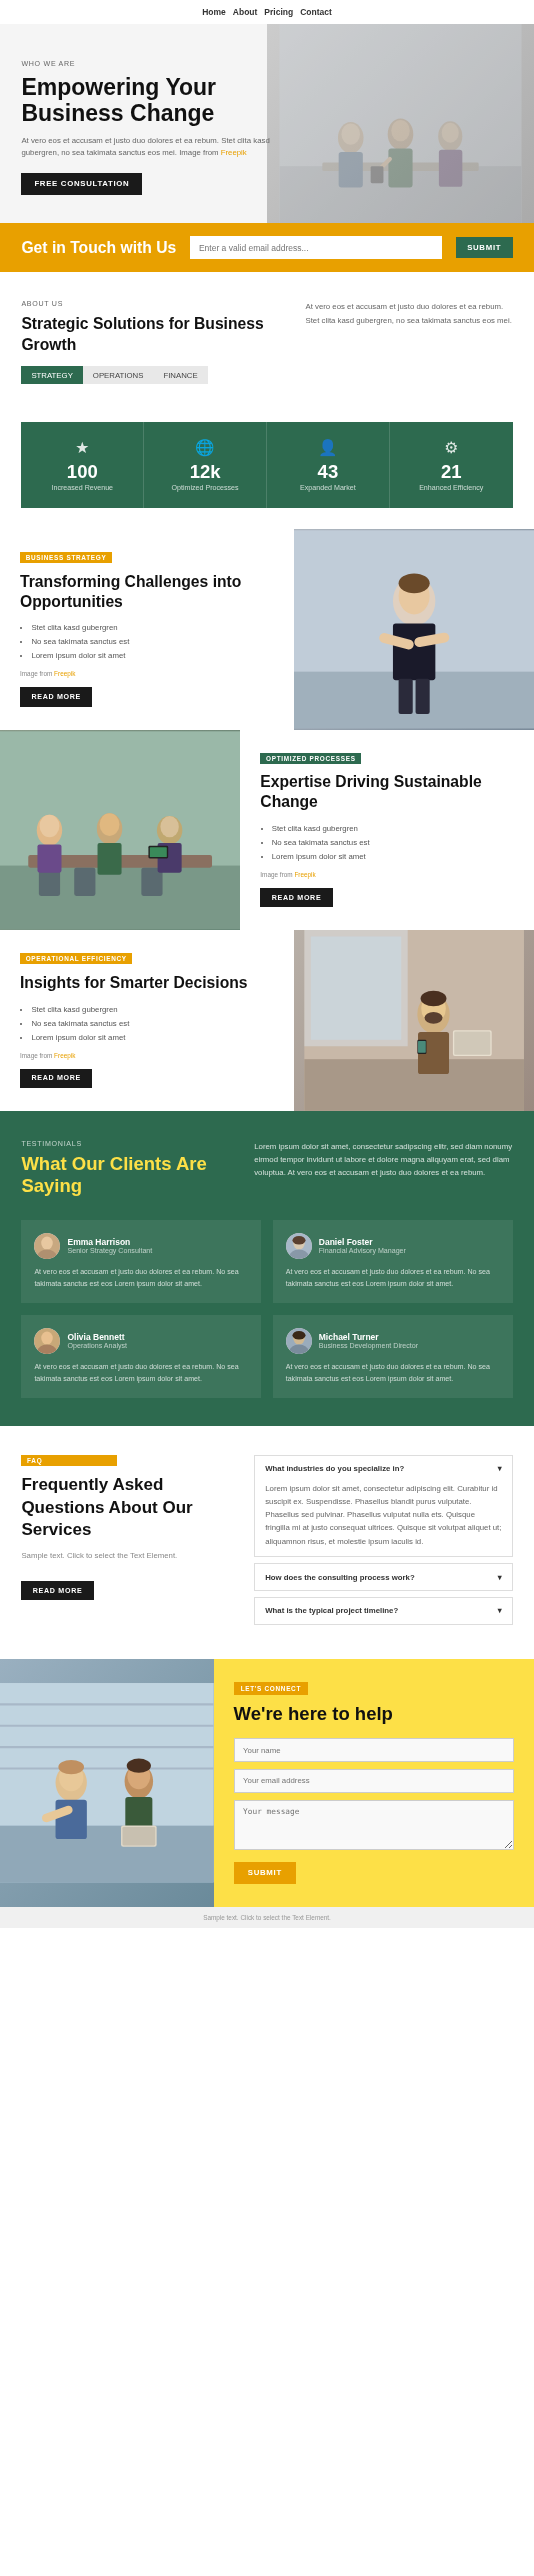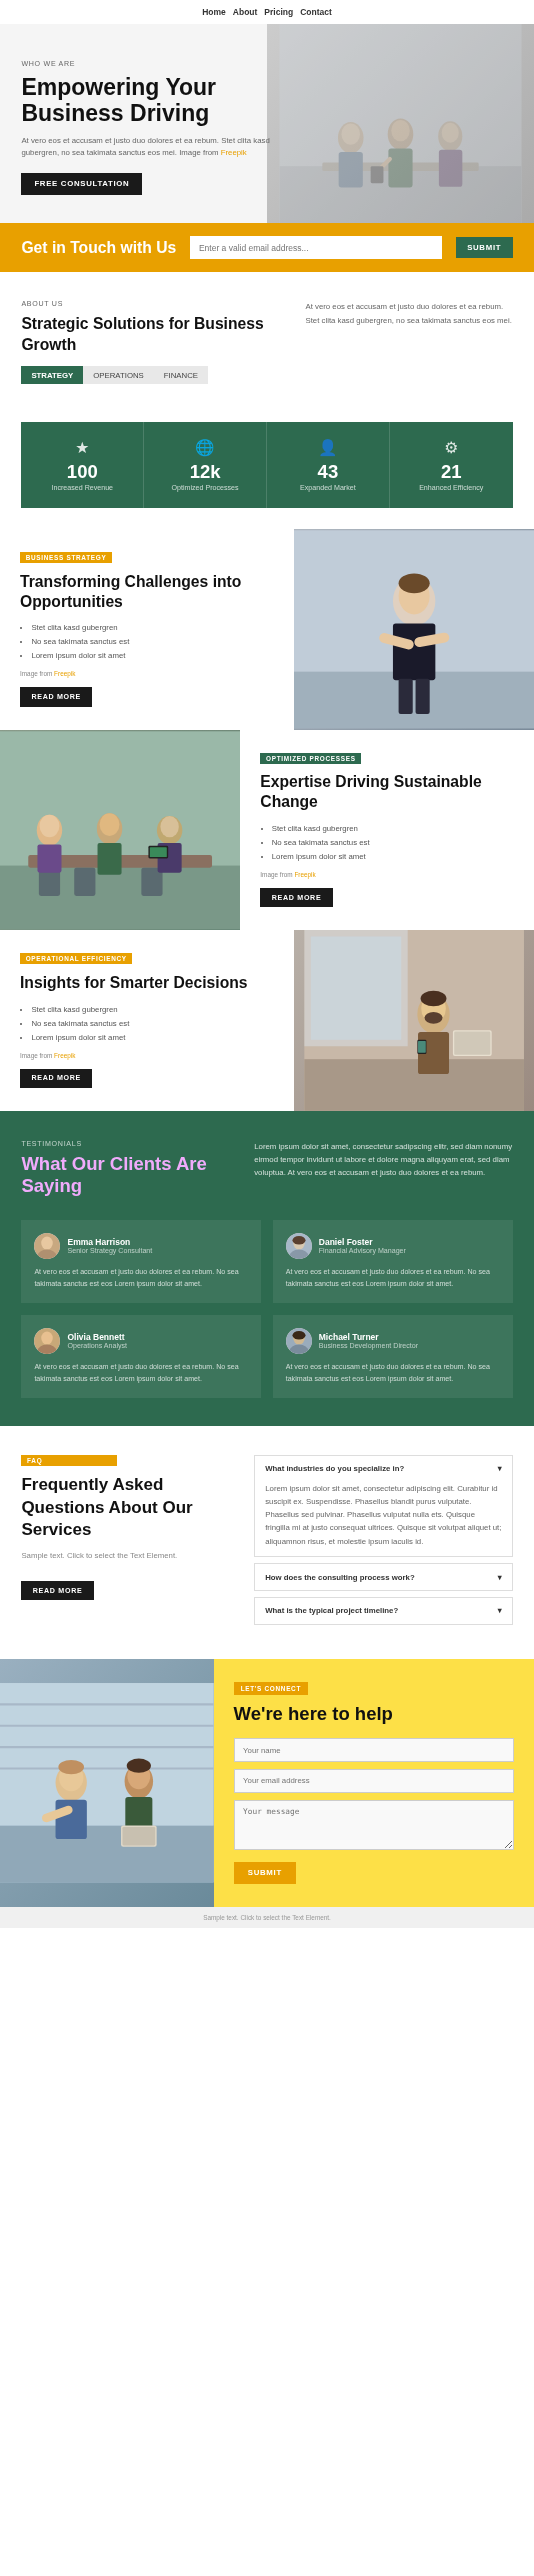--- a/index.html
+++ b/index.html
@@ -27,21 +27,21 @@
     .btn-green { background: #2d6a4f; color: #fff; padding: 6.4px 11.4px; border: none; font-size: 7.8px; cursor: pointer; font-weight: bold; letter-spacing: 0.7px; white-space: nowrap; }
 
     
     .about-section { padding: 28.5px 21.4px; display: flex; gap: 31px; }
     .about-left { width: 55%; }
     .about-right { width: 45%; }
     .section-tag { font-size: 7.1px; color: #666; text-transform: uppercase; letter-spacing: 0.7px; margin-bottom: 5.7px; }
     .about-left h2 { font-size: 15.7px; font-weight: 900; line-height: 1.3; color: #111; margin-bottom: 11.4px; }
     .tabs { display: flex; gap: 0; margin-bottom: 10px; }
     .tab { padding: 4.3px 10px; font-size: 7.8px; background: #e8e8e8; cursor: pointer; color: #444; border: none; }
-    .tab.active { background: #2d6a4f; color: #fff; font-weight: bold; }
+    .tab.active { background: #2d6a4f; color: #fff; }
     .about-right p { font-size: 7.8px; color: #666; line-height: 1.7; }
 
     
     .stats-grid { display: grid; grid-template-columns: repeat(4, 1fr); background: #2d6a4f; margin: 0 21.4px 21.4px; }
     .stat-item { padding: 15.7px 10px; text-align: center; color: #fff; border-right: 0.7px solid rgba(255,255,255,0.15); }
     .stat-item:last-child { border-right: none; }
     .stat-icon { font-size: 15.7px; margin-bottom: 5.7px; opacity: 0.85; }
     .stat-number { font-size: 18.5px; font-weight: 900; line-height: 1; }
     .stat-label { font-size: 7.1px; color: rgba(255,255,255,0.75); margin-top: 2.8px; }
 
@@ -58,21 +58,21 @@
     .feature-content h2 { font-size: 15.7px; font-weight: 900; line-height: 1.25; color: #111; margin-bottom: 10px; }
     .feature-content ul { padding-left: 11.4px; margin-bottom: 7.1px; }
     .feature-content ul li { font-size: 7.8px; color: #555; line-height: 1.8; }
     .feature-img-credit { font-size: 6.4px; color: #888; margin-bottom: 10px; }
     .feature-img-credit span { color: #e8a000; }
     .btn-outline { background: #1a1a1a; color: #fff; padding: 5.7px 11.4px; border: none; font-size: 7.1px; cursor: pointer; font-weight: bold; letter-spacing: 0.7px; }
 
     
     .testimonials { background: #2d6a4f; padding: 28.5px 21.4px; }
     .testimonials .section-tag { color: rgba(255,255,255,0.7); }
-    .testimonials h2 { font-size: 18.5px; font-weight: 900; color: #f0abfc; margin-bottom: 5.7px; }
+    .testimonials h2 { font-size: 18.5px; font-weight: 900; color: #fde047; margin-bottom: 5.7px; }
     .testimonials-intro { display: flex; gap: 21.4px; margin-bottom: 17px; }
     .testimonials-intro-left { width: 45%; }
     .testimonials-intro-right { width: 55%; }
     .testimonials-intro-right p { font-size: 7.8px; color: rgba(255,255,255,0.8); line-height: 1.7; }
     .testimonial-grid { display: grid; grid-template-columns: 1fr 1fr; gap: 11.4px; }
     .testimonial-card { background: rgba(255,255,255,0.08); padding: 13px; }
     .testimonial-author { display: flex; align-items: center; gap: 7.1px; margin-bottom: 7.1px; }
     .avatar { width: 26px; height: 26px; border-radius: 50%; background: #ccc; overflow: hidden; display: flex; align-items: center; justify-content: center; flex-shrink: 0; }
     .author-info h4 { font-size: 8.5px; font-weight: 900; color: #fff; }
     .author-info p { font-size: 7.1px; color: rgba(255,255,255,0.65); }
@@ -112,21 +112,21 @@
 <nav>
   <a>Home</a>
   <a>About</a>
   <a>Pricing</a>
   <a>Contact</a>
 </nav>
 
 <section class="hero" style="min-height:199px;">
   <div class="hero-content">
     <div class="hero-tag">WHO WE ARE</div>
-    <h1>Empowering Your Business Driving</h1>
+    <h1>Empowering Your Business Change</h1>
     <p>At vero eos et accusam et justo duo dolores et ea rebum. Stet clita kasd gubergren, no sea takimata sanctus eos mei. Image from <span>Freepik</span></p>
     <button class="btn-dark">FREE CONSULTATION</button>
   </div>
   <div class="hero-img-placeholder">
     <svg viewBox="0 0 340 280" xmlns="http://www.w3.org/2000/svg">
       <rect width="340" height="280" fill="#c8d0d8"></rect>
 
       <rect x="0" y="0" width="340" height="280" fill="#d0d8e0"></rect>
       <rect x="0" y="200" width="340" height="80" fill="#b0b8c0"></rect>
 

